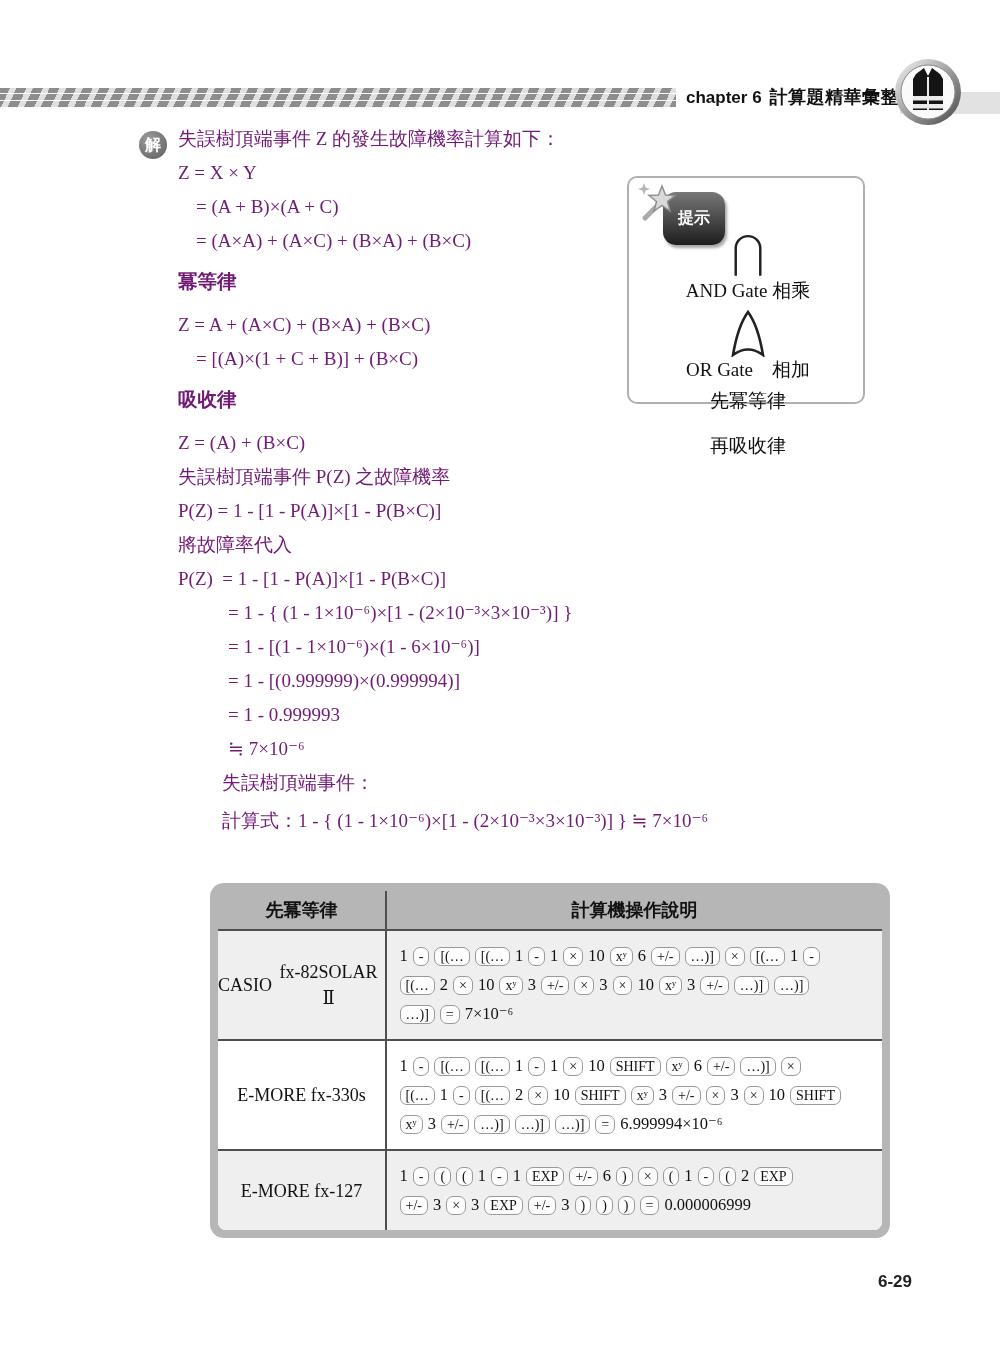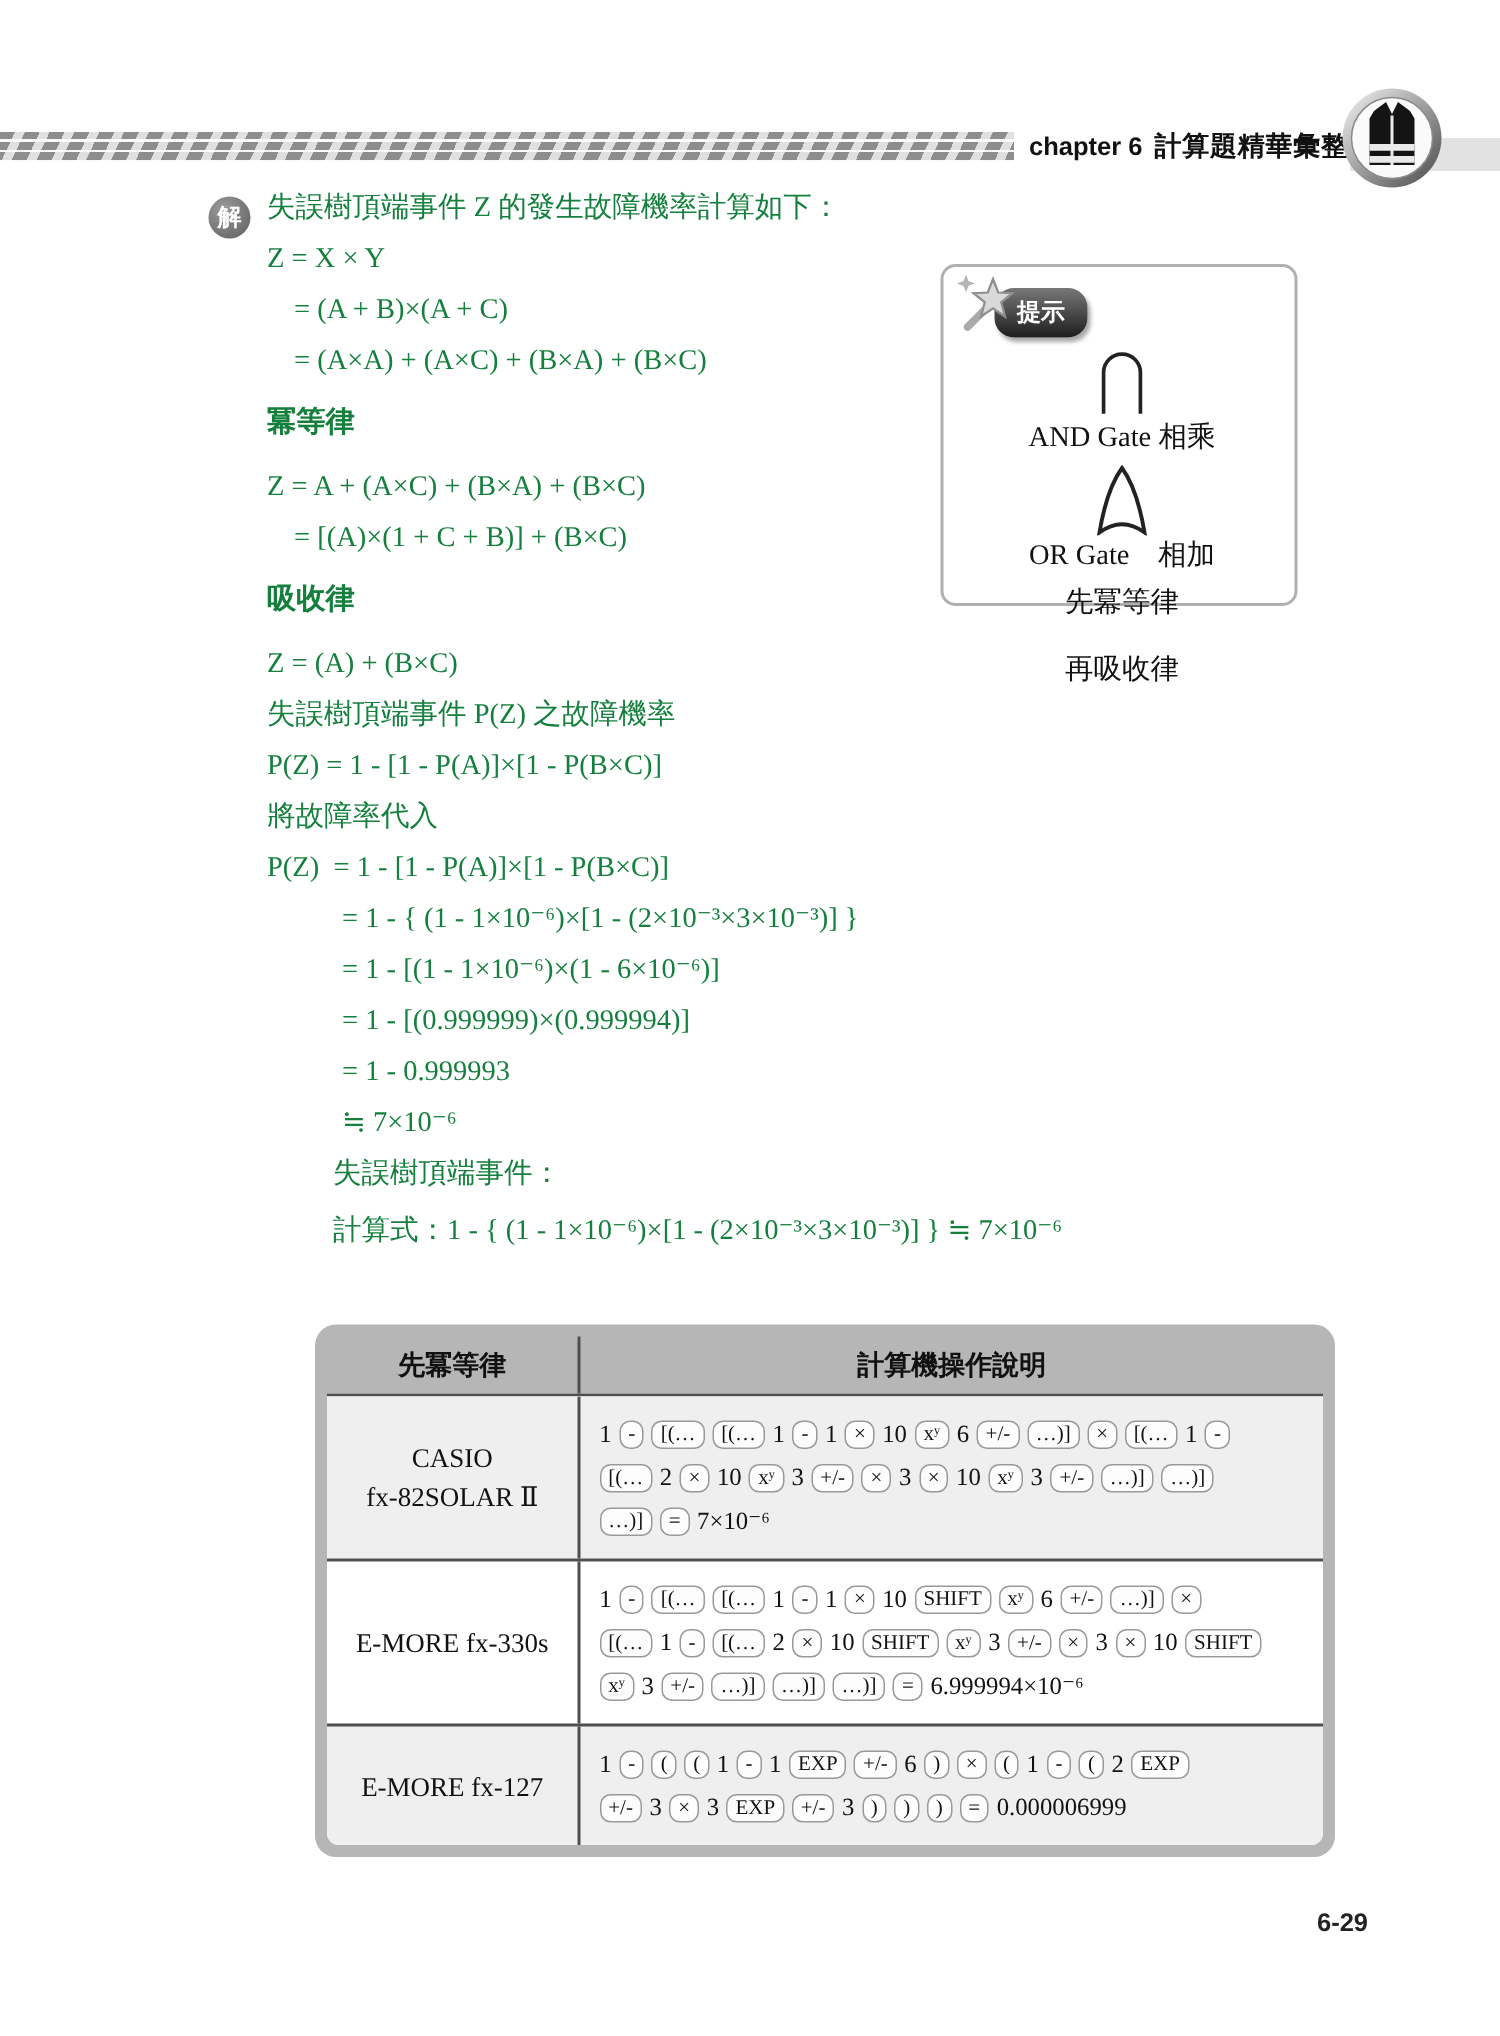--- a/index.html
+++ b/index.html
@@ -16,32 +16,32 @@
   .chapter-label{font-size:17px;}
   .chapter-title{font-size:18px;letter-spacing:.5px;}
   .icon-band{position:absolute;left:900px;top:92px;width:100px;height:22px;background:#e2e2e2;}
   .vest-badge{position:absolute;left:894px;top:58px;width:68px;height:68px;}
 
   
   .sol-badge{position:absolute;left:139px;top:131px;width:28px;height:28px;border-radius:50%;
     background:radial-gradient(circle at 35% 30%, #9a9a9a, #5e5e5e);
     color:#fff;font-size:16px;font-weight:bold;display:flex;align-items:center;justify-content:center;}
   .sol-lines{position:absolute;left:178px;top:126px;width:660px;}
-  .sol-line{font-size:19px;line-height:26px;height:34px;white-space:pre;color:#15803d;}
+  .sol-line{font-size:19px;line-height:26px;height:34px;white-space:pre;color:#701a75;}
   .sol-line.l1{padding-left:18px;}
   .sol-line.l2{padding-left:50px;}
   .sol-line.l3{padding-left:44px;height:38px;}
   .sol-line.heading{font-family:"Liberation Sans","DejaVu Sans",sans-serif;font-weight:700;
     font-size:19.5px;height:44px;padding-top:6px;}
 
   
   .tip-box{position:absolute;left:627px;top:176px;width:238px;height:228px;background:#fff;
     border:2px solid #b0b0b0;border-radius:10px;box-sizing:border-box;}
   .tip-header{position:absolute;top:14px;left:34px;}
-  .tip-pill{display:inline-block;padding:6px 15px;border-radius:13px;
+  .tip-pill{display:inline-block;padding:16px 15px;border-radius:13px;
     background:linear-gradient(180deg,#787878,#1d1d1d);color:#fff;
     font-family:"Liberation Sans","DejaVu Sans",sans-serif;font-weight:bold;font-size:16px;
     box-shadow:2px 3px 3px rgba(0,0,0,.35);text-align:center;}
   .wand{position:absolute;left:-26px;top:-10px;width:44px;height:44px;}
   .tip-items{position:absolute;top:54px;left:12px;right:8px;}
   .tip-row{display:flex;align-items:center;min-height:40px;margin-bottom:5px;flex-direction:column;}
   .tip-sym{width:58px;display:flex;justify-content:center;align-items:center;}
   .tip-text{font-size:19px;white-space:pre;color:#111;}
   .gate-svg{stroke:#222;stroke-width:2.6;fill:none;}
 
@@ -51,21 +51,21 @@
   .thead{display:flex;font-family:"Liberation Sans","DejaVu Sans",sans-serif;
     font-weight:700;font-size:18px;color:#111;}
   .th{height:38px;line-height:38px;text-align:center;}
   .th-model{width:167px;}
   .th-ops{flex:1;border-left:2px solid #4f4f4f;}
   .tbody{border-top:2px solid #4f4f4f;border-radius:0 0 8px 8px;overflow:hidden;background:#fff;}
   .t-row{display:flex;}
   .t-row + .t-row{border-top:2px solid #4f4f4f;}
   .row-gray{background:#efefef;}
   .row-white{background:#ffffff;}
-  .model-cell{width:167px;display:flex;flex-direction:column;justify-content:center;align-items:center;
+  .model-cell{width:167px;display:flex;flex-direction:row;justify-content:center;align-items:center;
     font-size:18px;line-height:26px;box-sizing:border-box;text-align:center;}
   .ops-cell{flex:1;border-left:2px solid #4f4f4f;padding:9px 6px 9px 10px;box-sizing:border-box;}
   .ops-line{white-space:nowrap;margin:3px 0;height:26px;display:flex;align-items:center;}
   .key{display:inline-block;border:1.5px solid #999;border-radius:7px;padding:0 5px;margin:0 2.5px;
     background:#fdfdfd;font-size:14px;line-height:17px;color:#111;}
   .tok{margin:0 2.5px;font-size:16.5px;color:#111;}
 
   .page-num{position:absolute;left:878px;top:1272px;
     font-family:"Liberation Sans","DejaVu Sans",sans-serif;font-weight:600;font-size:17px;color:#222;}
   #svg-defs{position:absolute;width:0;height:0;overflow:hidden;}

